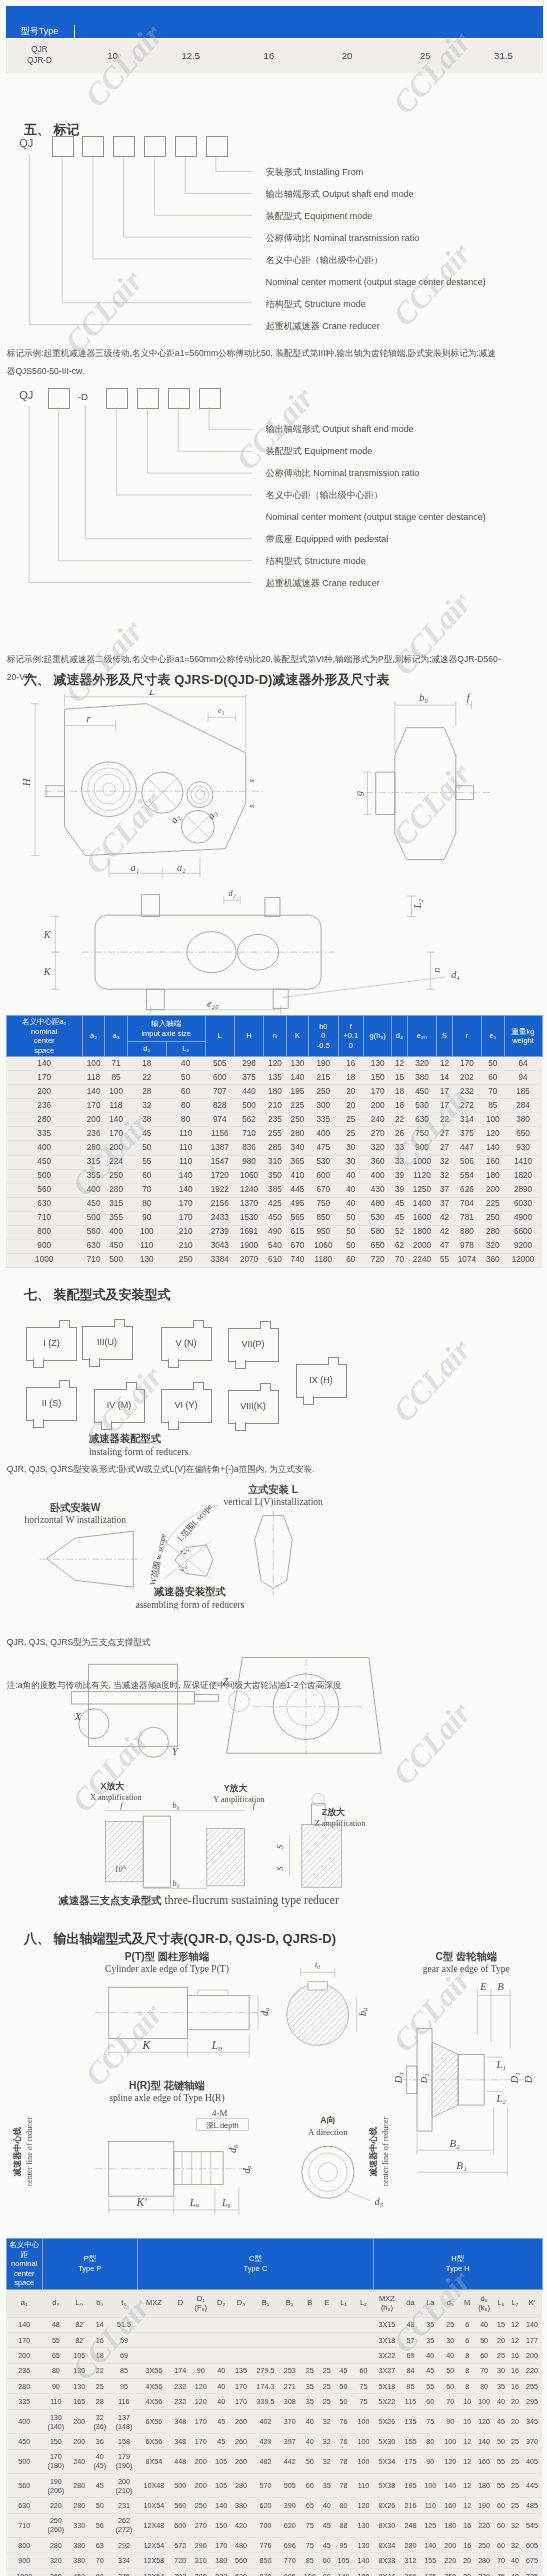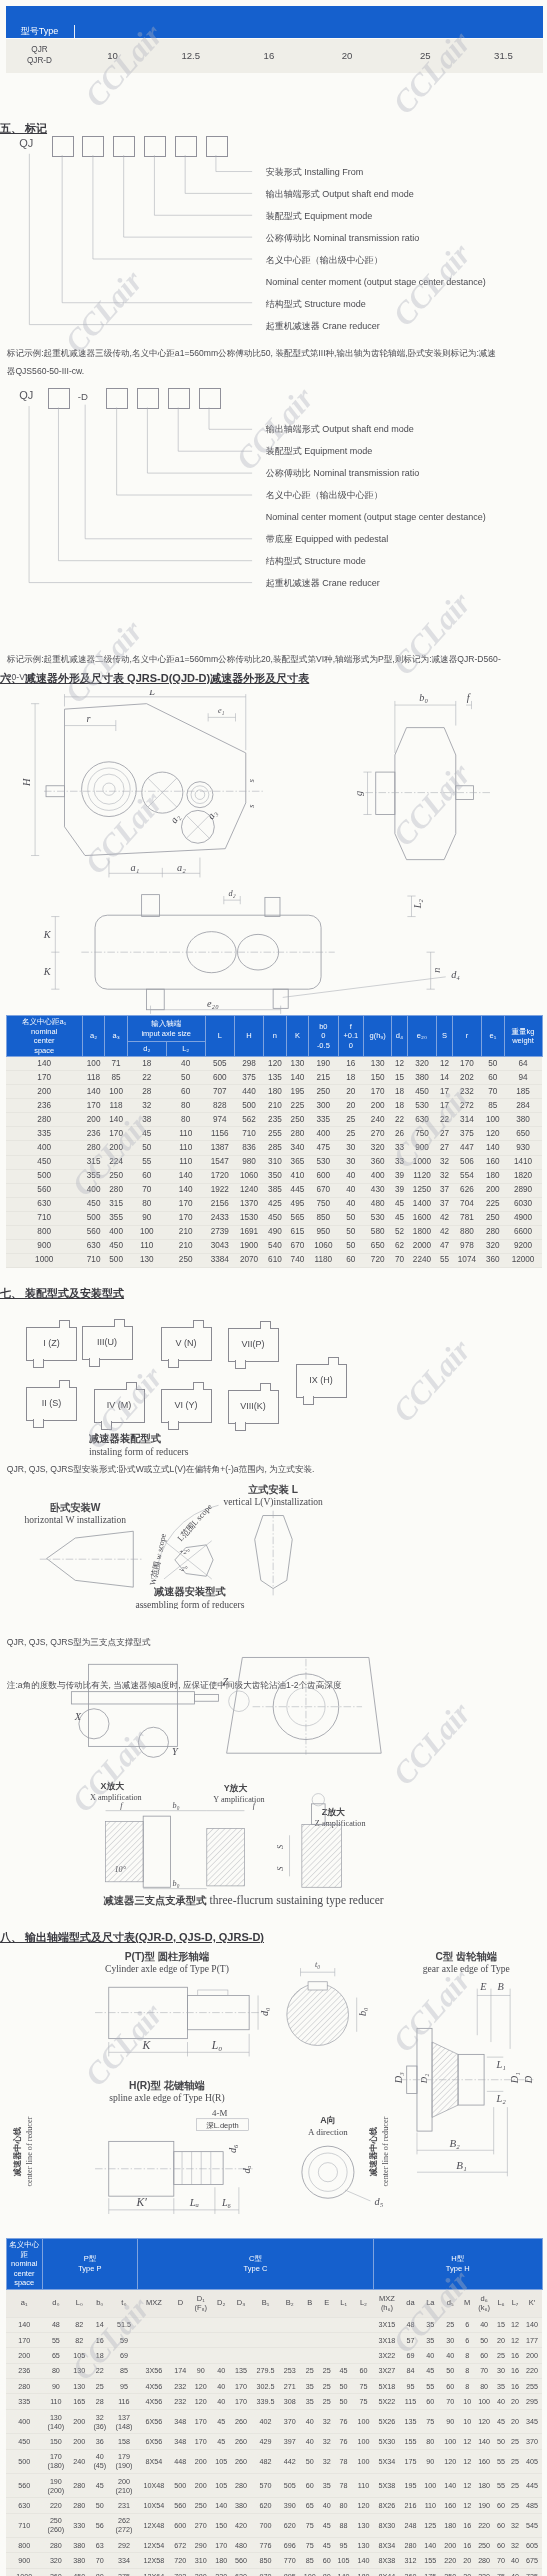--- a/index.html
+++ b/index.html
@@ -1,20 +1,20 @@
 <!DOCTYPE html>
 <html style="font-size:11px"><head>
 <meta charset="utf-8">
 <style>
   html,body{margin:0;padding:0;background:#e8e8e6;}
   #page{position:relative;width:548px;height:2576px;background:#fbfbf8;margin:0 auto;overflow:hidden;
         font-family:"Liberation Sans",sans-serif;color:#3d3d42;}
   .wm{position:absolute;font:bold italic 31.5px "Liberation Serif",serif;color:rgba(176,178,188,.38);
       transform:rotate(-48deg);pointer-events:none;white-space:nowrap;z-index:5;}
-  .sec-heading{position:absolute;left:0;font-size:11px;font-weight:bold;color:#3a3a40;white-space:nowrap;text-decoration:underline;}
+  .sec-heading{position:absolute;left:24px;font-size:13px;font-weight:bold;color:#3a3a40;white-space:nowrap;}
   
   #speed-table{position:absolute;top:5.5px;left:5.5px;width:537px;}
   #speed-table .hd{display:flex;height:32px;background:#1560cd;color:#fff;align-items:flex-end;}
   #speed-table .hd .c1{width:68px;text-align:center;border-right:0.7px solid #e8eef8;font-size:9px;}
   #speed-table .hd .c2{flex:1;text-align:center;font-size:9px;}
   .sp-row{display:flex;background:#efeee8;border-top:0.7px solid #fbfbf8;align-items:center;}
   .sp-row .tcell{width:68px;text-align:center;font-size:8.2px;line-height:1.25;padding:5.5px 0;color:#4a4a50;}
   .sp-row .vals{flex:1;display:flex;}
   .sp-row .vals span{flex:1;text-align:center;font-size:9.6px;color:#4a4a50;}
   
@@ -694,21 +694,21 @@
   <text class="lbl-s" x="248" y="342" text-anchor="middle">b₀</text>
 
   <rect class="hatchfill" x="432" y="252" width="58" height="92"></rect>
   <rect class="ln" x="446" y="222" width="20" height="30"></rect>
   <circle class="thin" cx="456" cy="216" r="9"></circle>
   <line class="thin" x1="414" y1="268" x2="414" y2="328"></line>
   <text class="lbl-s" x="404" y="288" transform="rotate(-90 404 288)">S</text>
   <text class="lbl-s" x="404" y="320" transform="rotate(-90 404 320)">S</text>
 </svg>
 
-<div class="dcaption" style="top:1894px;left:13.7px;width:370px;text-align:right">
+<div class="dcaption" style="top:1894px;left:13.7px;width:370px;text-align:center">
   <span class="cn">减速器三支点支承型式</span>
   <span class="en" style="font-size:11.6px">three-flucrum sustaining type reducer</span>
 </div>
 
 <div class="sec-heading" style="top:1930px">八、 输出轴端型式及尺寸表(QJR-D, QJS-D, QJRS-D)</div>
 
 <svg style="position:absolute;top:1946px;left:5.5px" width="537" height="288" viewBox="0 0 784 420">
 
   <text class="cap-cn" x="20" y="300" transform="rotate(-90 20 300)" style="font-size:12px">减速器中心线</text>
   <text class="cap-en" x="38" y="300" transform="rotate(-90 38 300)" style="font-size:12px">center line of reducer</text>
@@ -961,21 +961,21 @@
           <td>280</td>
           <td>90</td>
           <td>130</td>
           <td>25</td>
           <td>95</td>
           <td>4X56</td>
           <td>232</td>
           <td>120</td>
           <td>40</td>
           <td>170</td>
-          <td>302.5</td>
+          <td>174.3</td>
           <td>271</td>
           <td>35</td>
           <td>25</td>
           <td>50</td>
           <td>75</td>
           <td>5X18</td>
           <td>95</td>
           <td>55</td>
           <td>60</td>
           <td>8</td>

